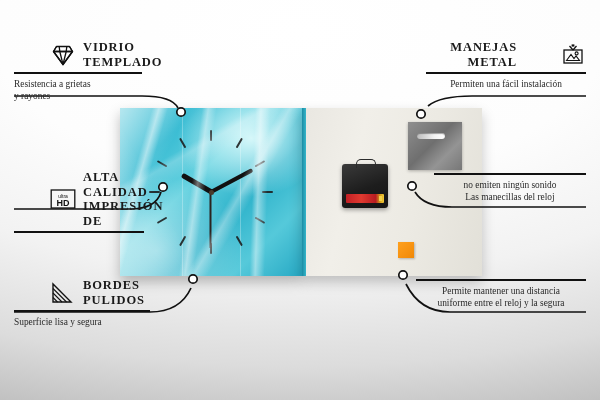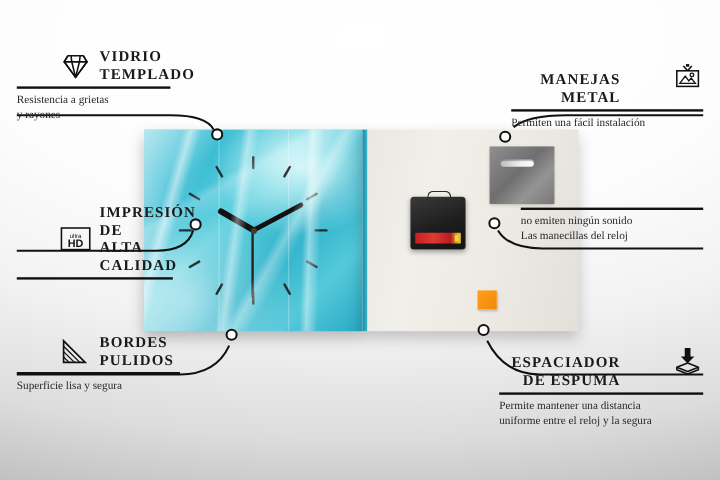--- a/index.html
+++ b/index.html
@@ -87,24 +87,24 @@
   svg#wires{position:absolute;left:0;top:0;width:600px;height:400px;pointer-events:none;}
   svg#wires path{fill:none;stroke:#111;stroke-width:1.7;}
   svg#wires circle{fill:#ffffff;stroke:#111;stroke-width:1.7;}
 
   .callout{position:absolute;}
   .callout .head{display:flex;align-items:center;gap:7px;}
   .callout.right .head{flex-direction:row;justify-content:flex-end;}
   .ttl{font-family:"Liberation Serif", serif;font-size:12.5px;letter-spacing:.9px;
        color:#1a1a1a;line-height:1.16;text-transform:uppercase;font-weight:700;}
   .callout.left .ttl{text-align:left;}
-  .callout.right .ttl{text-align:right;margin-top:19px;}
+  .callout.right .ttl{text-align:right;}
   .rule{height:1.7px;background:#111;margin:3px 0 4px;}
   .desc{font-family:"Liberation Serif", serif;font-size:9.4px;color:#2a2a2a;line-height:1.34;}
-  .callout.right .desc{text-align:left;}
+  .callout.right .desc{text-align:center;}
   .ico{width:26px;height:24px;flex:0 0 26px;padding-left:36px;}
   .ico svg{display:block;width:26px;height:24px;}
 
   #c-vidrio{left:14px;top:40px;width:128px;}
   #c-impresion{left:14px;top:170px;width:130px;}
   #c-bordes{left:14px;top:278px;width:136px;}
   #c-manejas{right:14px;top:40px;width:160px;}
   #c-mecanismo{right:14px;top:170px;width:152px;}
   #c-espaciador{right:14px;top:276px;width:170px;}
 </style>
@@ -224,22 +224,22 @@
   <div class="callout left" id="c-impresion">
     <div class="head">
       <span class="ico">
         <svg viewBox="0 0 26 24">
           <rect x="1.2" y="3" width="23.6" height="18" fill="none" stroke="#111" stroke-width="1.3"></rect>
           <text x="13" y="11" text-anchor="middle" font-family="Liberation Sans, sans-serif" font-size="5" fill="#111">ultra</text>
           <text x="13" y="19" text-anchor="middle" font-family="Liberation Sans, sans-serif" font-size="9" font-weight="bold" fill="#111">HD</text>
         </svg>
       </span>
       <div class="ttl">
+        <div>ALTA CALIDAD</div>
         <div>IMPRESIÓN DE</div>
-        <div>ALTA CALIDAD</div>
       </div>
     </div>
     <div class="rule"></div>
     <div class="desc">
     </div>
   </div>
 
   <div class="callout left" id="c-bordes">
     <div class="head">
       <span class="ico">
@@ -289,35 +289,20 @@
 
   <div class="callout right" id="c-mecanismo">
     <div class="rule"></div>
     <div class="desc">
       <div>no emiten ningún sonido</div>
       <div>Las manecillas del reloj</div>
     </div>
   </div>
 
   <div class="callout right" id="c-espaciador">
-    <div class="head">
-      <div class="ttl">
-        <div>ESPACIADOR</div>
-        <div>DE ESPUMA</div>
-      </div>
-      <span class="ico">
-        <svg viewBox="0 0 26 24">
-            <g stroke="#111" fill="none" stroke-width="1.3" stroke-linejoin="round">
-          <path d="M10.6 2 h4.8 v7 h3.2 L13 15 L7.4 9 h3.2 z" fill="#111" stroke="none"></path>
-          <path d="M13 14.5 L22 18 L13 21.5 L4 18 Z"></path>
-          <path d="M4 18 v2.2 L13 23.6 L22 20.2 V18"></path>
-            </g>
-          </svg>
-      </span>
-    </div>
     <div class="rule"></div>
     <div class="desc">
       <div>Permite mantener una distancia</div>
       <div>uniforme entre el reloj y la segura</div>
     </div>
   </div>
 
 </div>
 
 </body></html>

